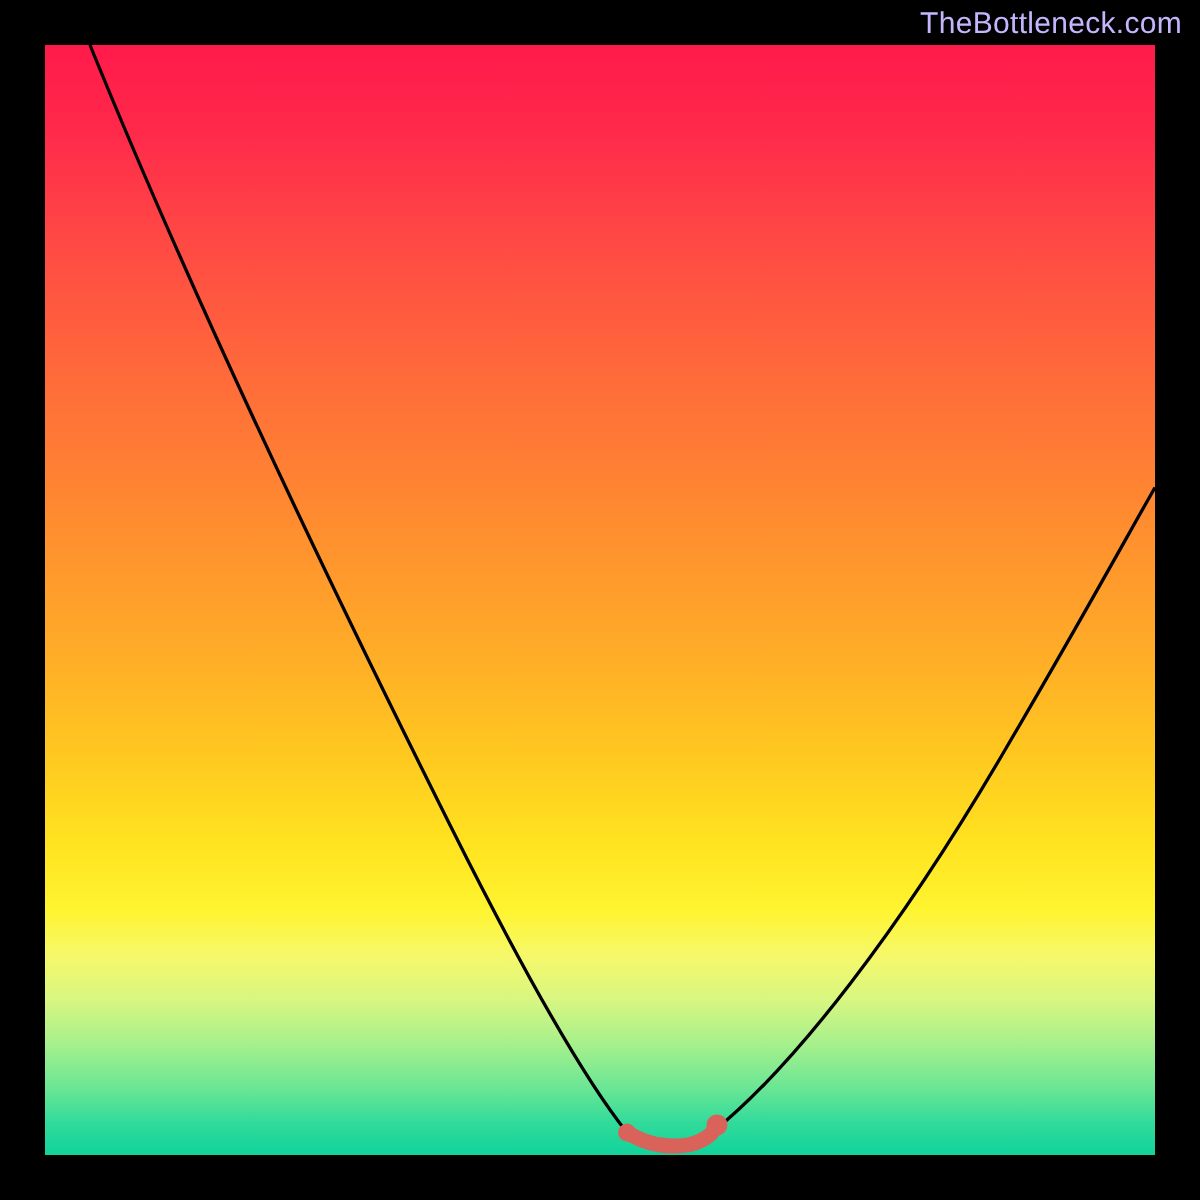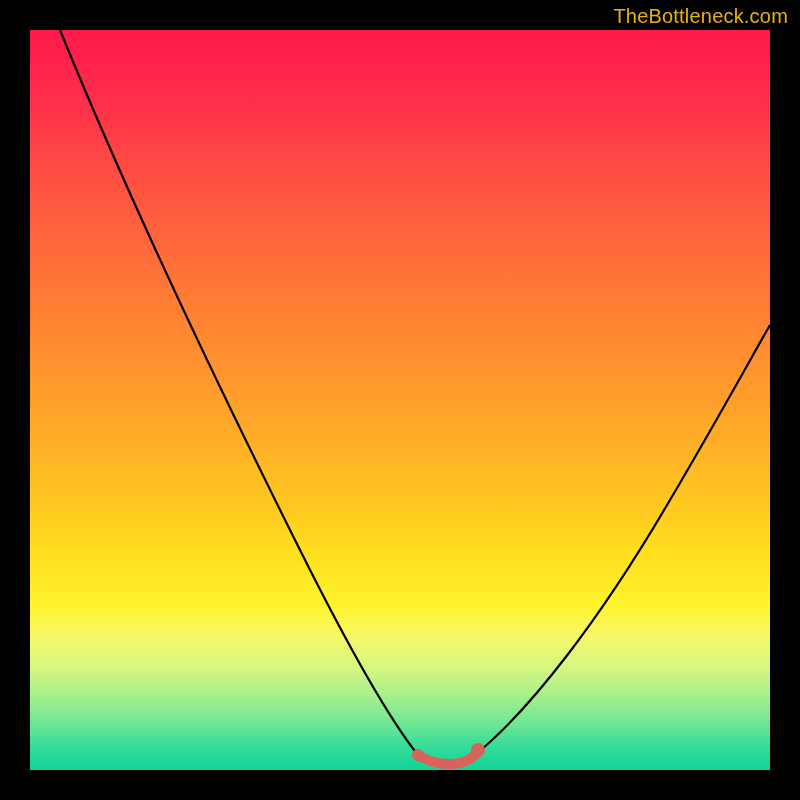--- a/index.html
+++ b/index.html
@@ -41,21 +41,21 @@
       #a6f08c 90%,
       #6ae695 94%,
       #33db9a 97%,
       #10d39b 100%
     );
   }
   .watermark {
     position: absolute;
     top: 5px;
     right: 12px;
-    color: #eab308;
+    color: #c4b5fd;
     font-size: 20px;
     font-weight: 500;
     letter-spacing: 0.2px;
     user-select: none;
   }
   svg.curves {
     position: absolute;
     left: 0;
     top: 0;
     width: 740px;

